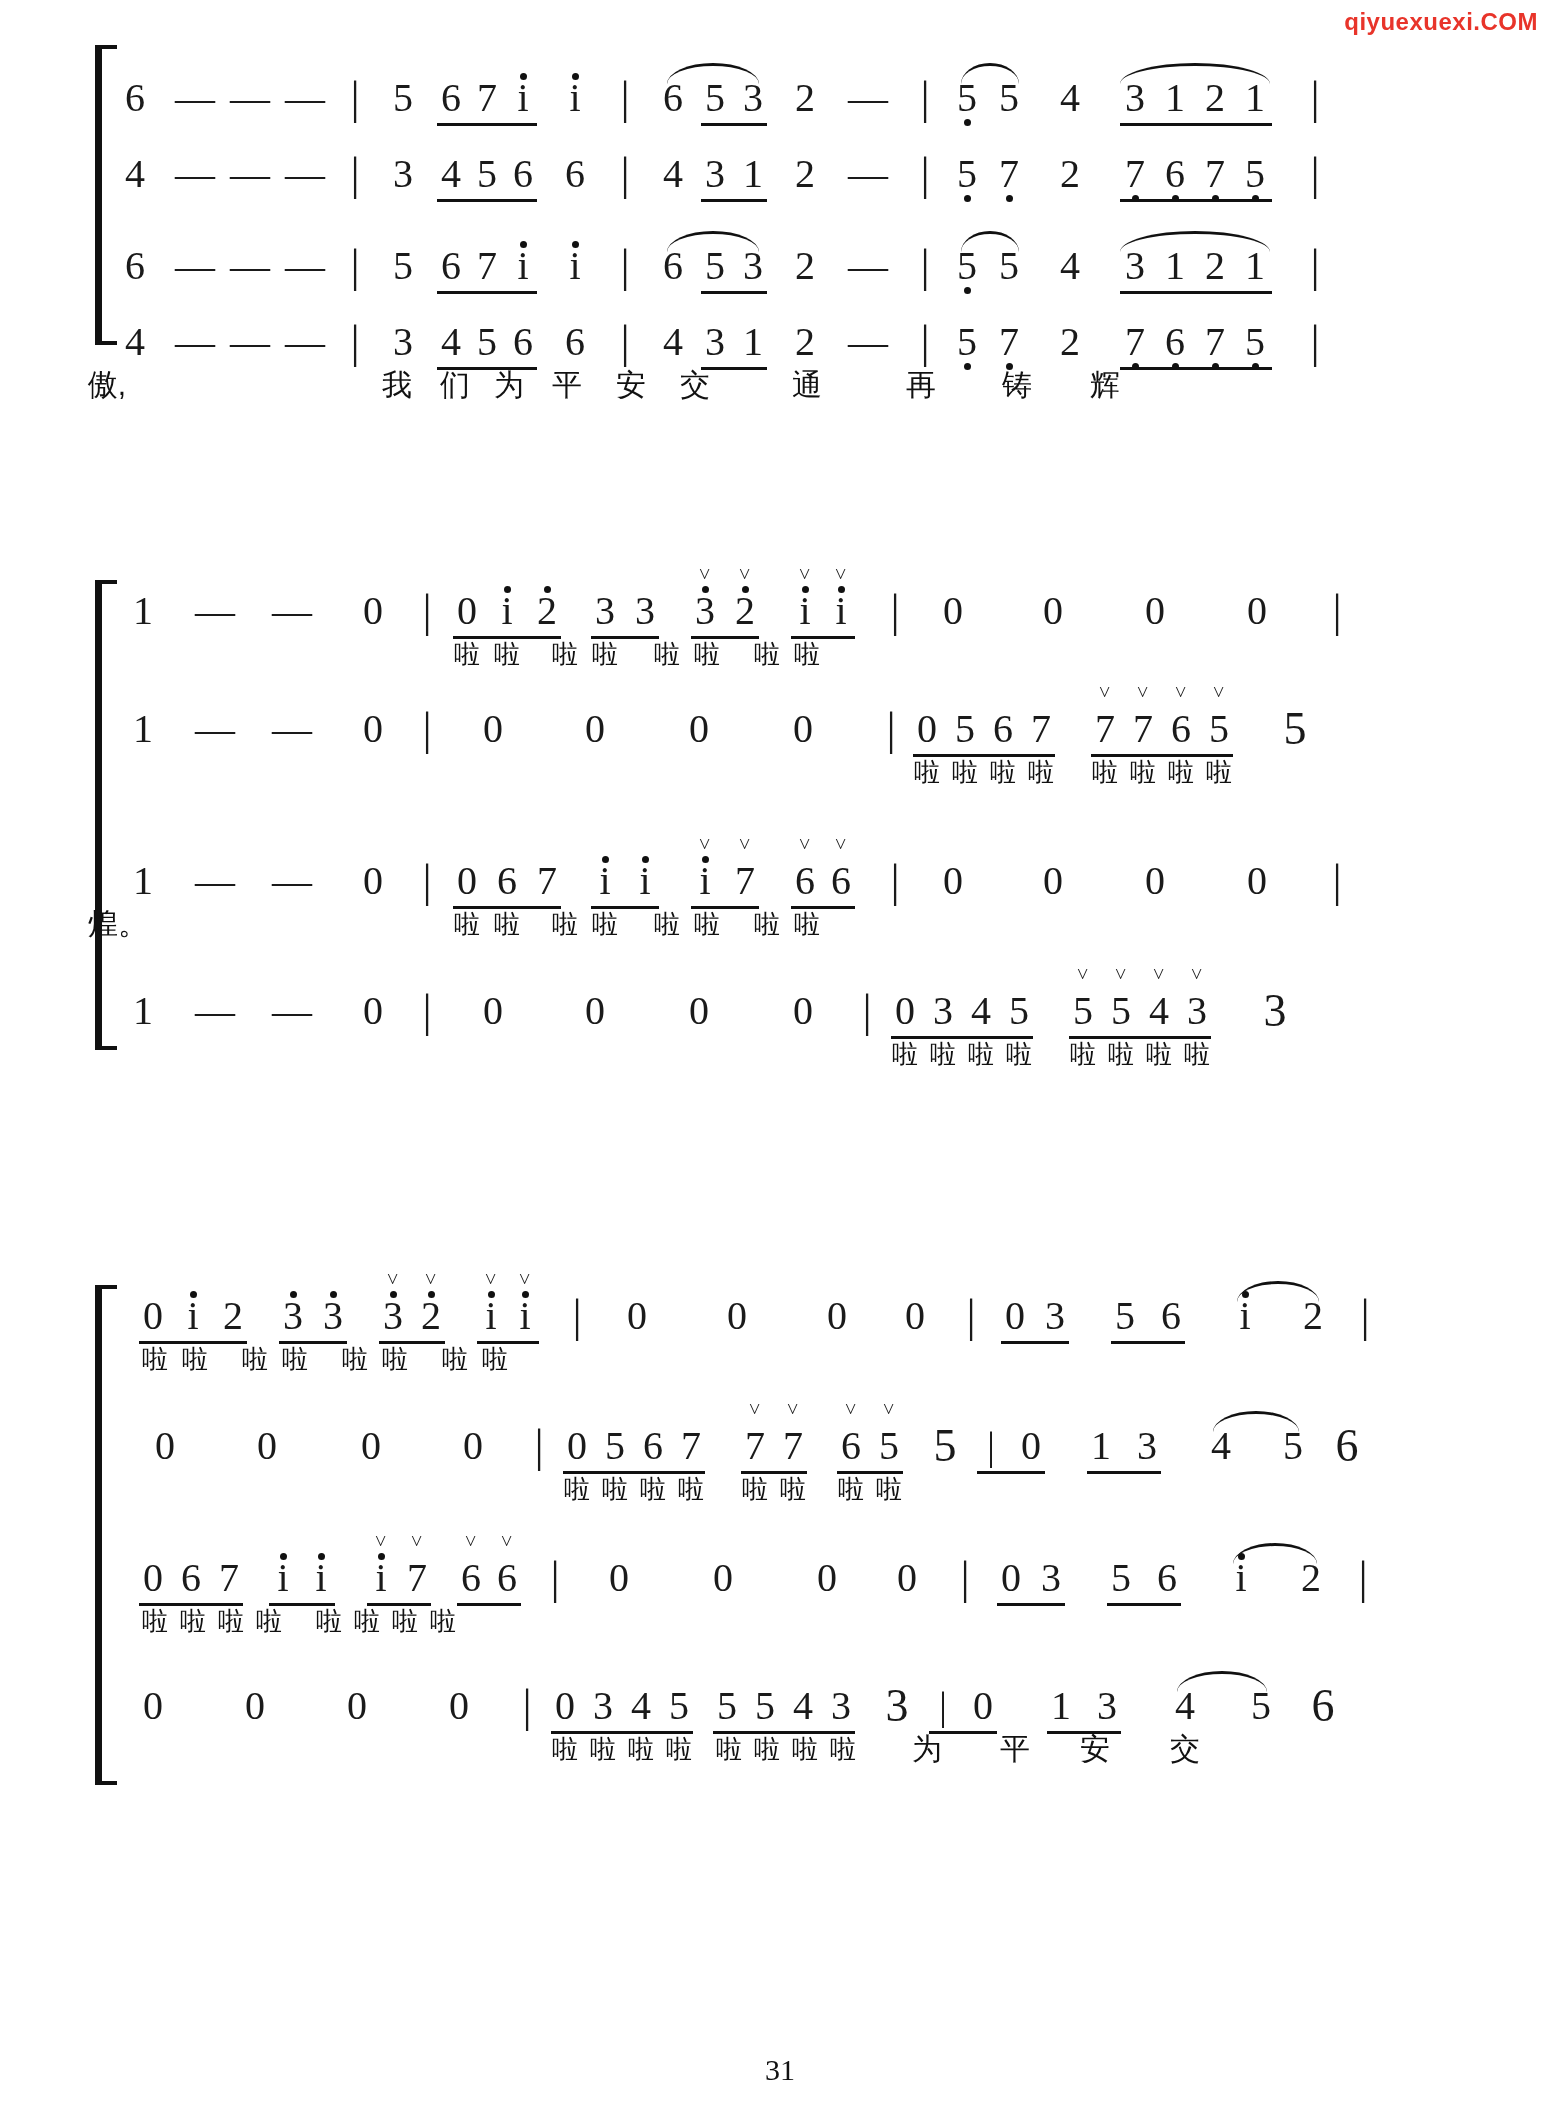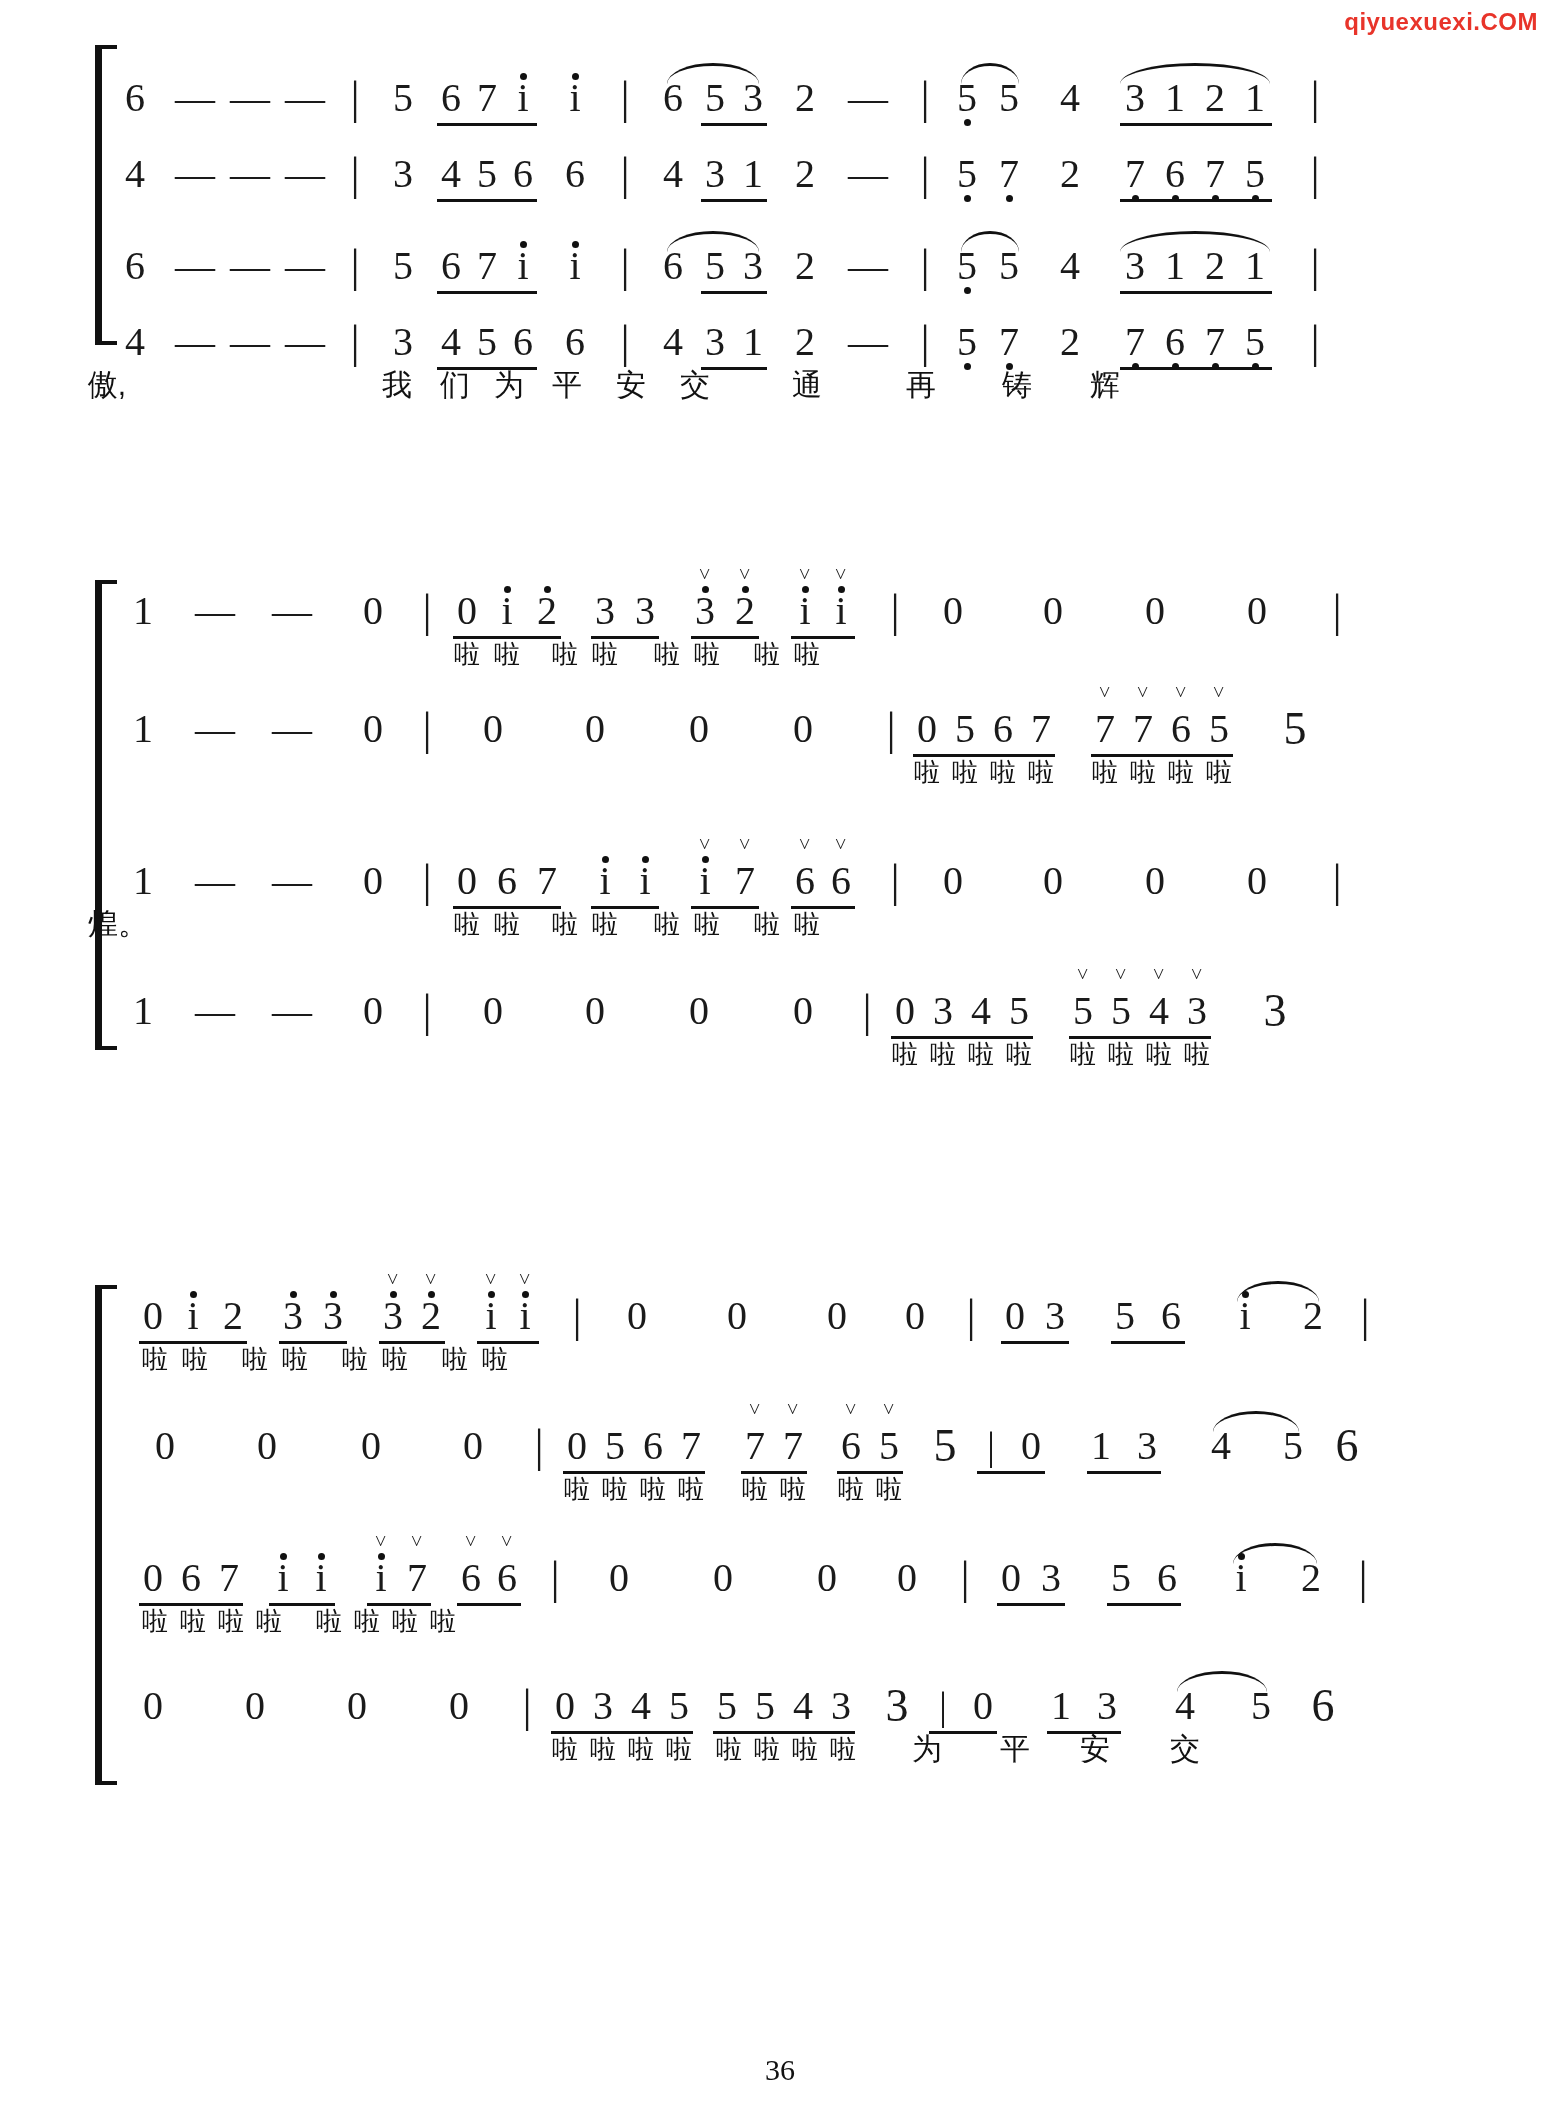--- a/index.html
+++ b/index.html
@@ -747,13 +747,13 @@
     <span class="ly" style="left:652px;">啦</span>
     <span class="ly" style="left:690px;">啦</span>
     <span class="ly" style="left:728px;">啦</span>
     <span class="ly big" style="left:812px;">为</span>
     <span class="ly big" style="left:900px;">平</span>
     <span class="ly big" style="left:980px;">安</span>
     <span class="ly big" style="left:1070px;">交</span>
   </div>
 </div>
 
-<div class="page-number">36</div>
+<div class="page-number">31</div>
 
 </body></html>

